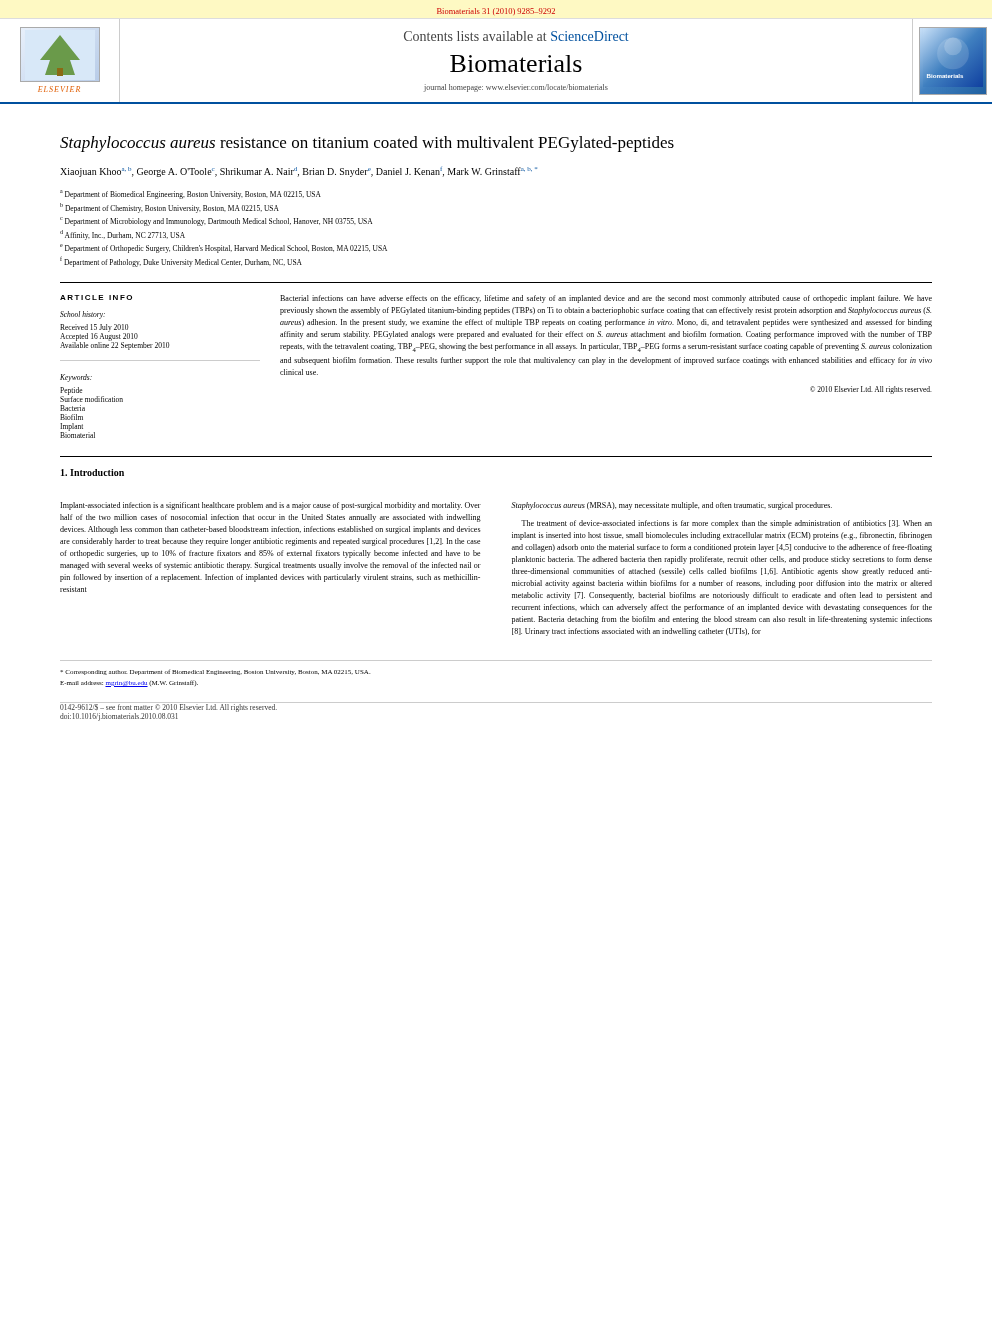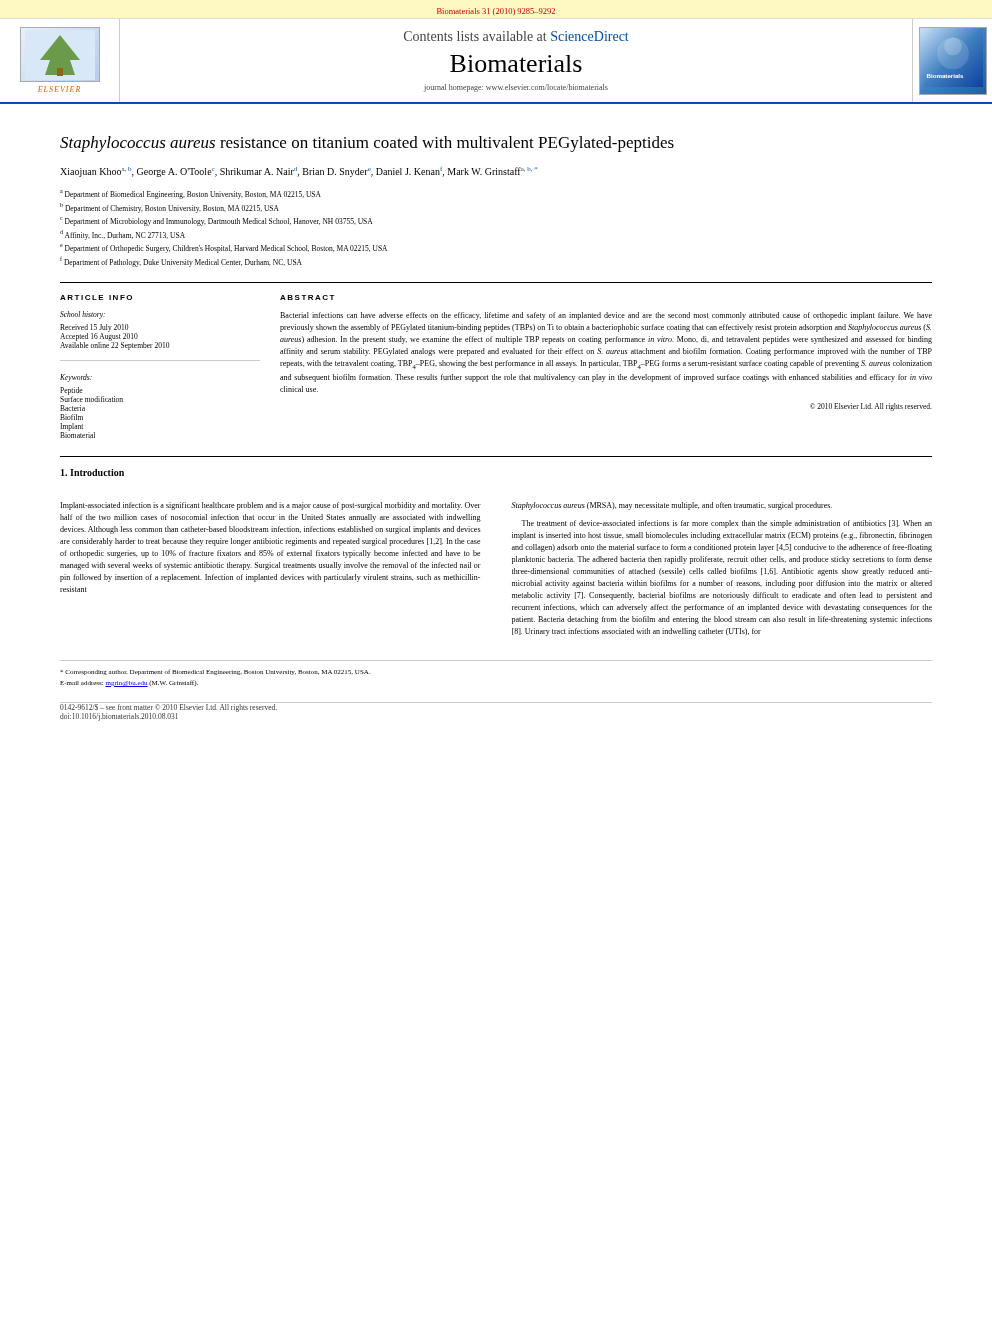--- a/index.html
+++ b/index.html
@@ -373,21 +373,20 @@
         <span class="keyword-item">Peptide</span>
         <span class="keyword-item">Surface modification</span>
         <span class="keyword-item">Bacteria</span>
         <span class="keyword-item">Biofilm</span>
         <span class="keyword-item">Implant</span>
         <span class="keyword-item">Biomaterial</span>
       </div>
     </div>
 
     <div class="col-right">
-      <div class="abstract-title">ABSTRACT</div>
       <div class="abstract-text">
         Bacterial infections can have adverse effects on the efficacy, lifetime and safety of an implanted device and are the second most commonly attributed cause of orthopedic implant failure. We have previously shown the assembly of PEGylated titanium-binding peptides (TBPs) on Ti to obtain a bacteriophobic surface coating that can effectively resist protein adsorption and <span class="italic">Staphylococcus aureus</span> (<span class="italic">S. aureus</span>) adhesion. In the present study, we examine the effect of multiple TBP repeats on coating performance <span class="italic">in vitro</span>. Mono, di, and tetravalent peptides were synthesized and assessed for binding affinity and serum stability. PEGylated analogs were prepared and evaluated for their effect on <span class="italic">S. aureus</span> attachment and biofilm formation. Coating performance improved with the number of TBP repeats, with the tetravalent coating, TBP<sub>4</sub>–PEG, showing the best performance in all assays. In particular, TBP<sub>4</sub>–PEG forms a serum-resistant surface coating capable of preventing <span class="italic">S. aureus</span> colonization and subsequent biofilm formation. These results further support the role that multivalency can play in the development of improved surface coatings with enhanced stabilities and efficacy for <span class="italic">in vivo</span> clinical use.
       </div>
       <div class="abstract-copyright">© 2010 Elsevier Ltd. All rights reserved.</div>
     </div>
   </div>
 
   <div class="full-width">
     <div class="section-heading">1.   Introduction</div>
 

